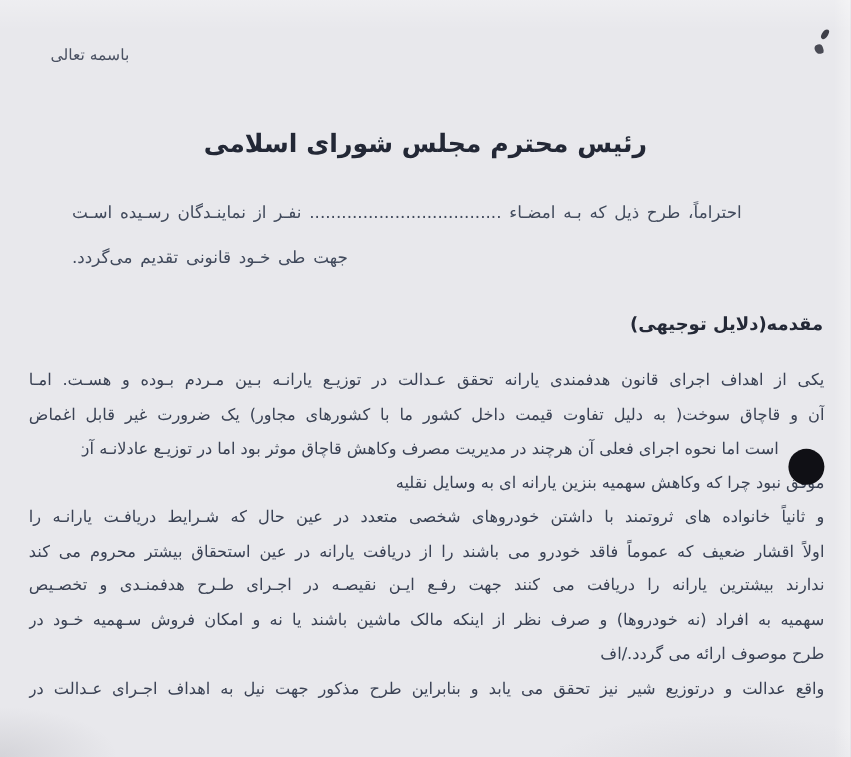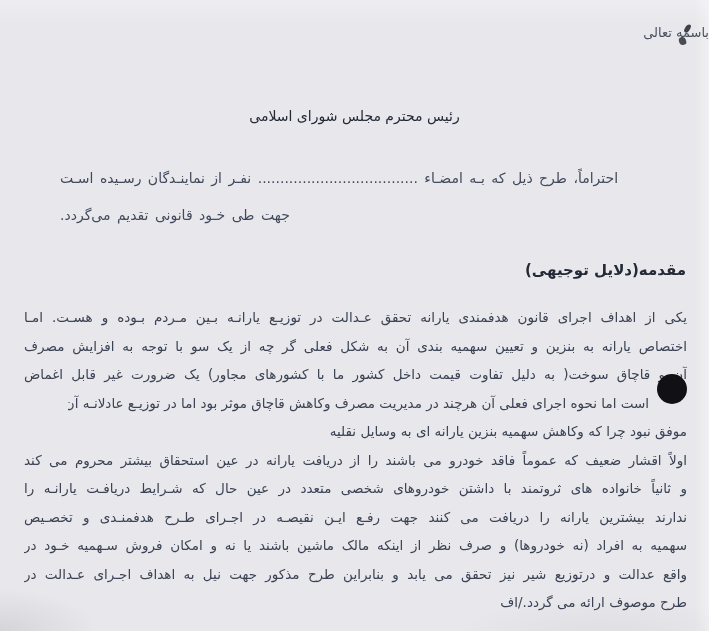--- a/index.html
+++ b/index.html
@@ -14,33 +14,33 @@
       radial-gradient(140px 60px at 0% 100%, rgba(120,120,130,0.18), rgba(120,120,130,0) 70%),
       radial-gradient(220px 70px at 85% 102%, rgba(120,120,130,0.10), rgba(120,120,130,0) 70%),
       linear-gradient(180deg, rgba(255,255,255,0.25) 0%, rgba(255,255,255,0) 4%),
       linear-gradient(270deg, rgba(255,255,255,0.35) 0%, rgba(255,255,255,0) 2%);
     overflow: hidden;
     font-family: "DejaVu Sans", sans-serif;
     color: #3a4254;
   }
   .bismillah {
     position: absolute;
-    top: 25px; left: 0; right: 0;
-    text-align: right;
+    top: 39px; left: 0; right: 0;
+    text-align: left;
     font-size: 13px;
     color: #4a5162;
     direction: rtl;
     margin-left: 42px;
   }
   .doc-heading {
     position: absolute;
     top: 108px; left: 0; right: 0;
     text-align: center;
-    font-size: 14px;
-    font-weight: normal;
+    font-size: 21px;
+    font-weight: bold;
     color: #232836;
     direction: rtl;
   }
   .salutation {
     position: absolute;
     top: 160px;
     right: 57px;
     left: 60px;
     direction: rtl;
     text-align: left;
@@ -127,27 +127,26 @@
 
   <div class="salutation">
     <div>احتراماً، طرح ذیل که بـه امضـاء .................................... نفـر از نماینـدگان رسـیده اسـت</div>
     <div>جهت طی خـود قانونی تقدیم می‌گردد.</div>
   </div>
 
   <div class="section-heading">مقدمه(دلایل توجیهی)</div>
 
   <div class="body-text">
     <div class="line">یکی از اهداف اجرای قانون هدفمندی یارانه تحقق عـدالت در توزیـع یارانـه بـین مـردم بـوده و هسـت. امـا</div>
-    <div class="line">اختصاص یارانه به بنزین و تعیین سهمیه بندی آن به شکل فعلی گر چه از یک سو با توجه به افزایش مصرف</div>
     <div class="line">آن و قاچاق سوخت( به دلیل تفاوت قیمت داخل کشور ما با کشورهای مجاور) یک ضرورت غیر قابل اغماض</div>
     <div class="line dot-indent">است اما نحوه اجرای فعلی آن هرچند در مدیریت مصرف وکاهش قاچاق موثر بود اما در توزیـع عادلانـه آن</div>
     <div class="line para-end">موفق نبود چرا که وکاهش سهمیه بنزین یارانه ای به وسایل نقلیه</div>
+    <div class="line">و ثانیاً خانواده های ثروتمند با داشتن خودروهای شخصی متعدد در عین حال که شـرایط دریافـت یارانـه را</div>
     <div class="line">اولاً اقشار ضعیف که عموماً فاقد خودرو می باشند را از دریافت یارانه در عین استحقاق بیشتر محروم می کند</div>
-    <div class="line">و ثانیاً خانواده های ثروتمند با داشتن خودروهای شخصی متعدد در عین حال که شـرایط دریافـت یارانـه را</div>
     <div class="line">ندارند بیشترین یارانه را دریافت می کنند جهت رفـع ایـن نقیصـه در اجـرای طـرح هدفمنـدی و تخصـیص</div>
     <div class="line">سهمیه به افراد (نه خودروها) و صرف نظر از اینکه مالک ماشین باشند یا نه و امکان فروش سـهمیه خـود در</div>
+    <div class="line para-end">طرح موصوف ارائه می گردد./اف</div>
     <div class="line">واقع عدالت و درتوزیع شیر نیز تحقق می یابد و بنابراین طرح مذکور جهت نیل به اهداف اجـرای عـدالت در</div>
-    <div class="line para-end">طرح موصوف ارائه می گردد./اف</div>
   </div>
 
   <div class="punch-dot"></div>
 
 </div>
 
 </body></html>

